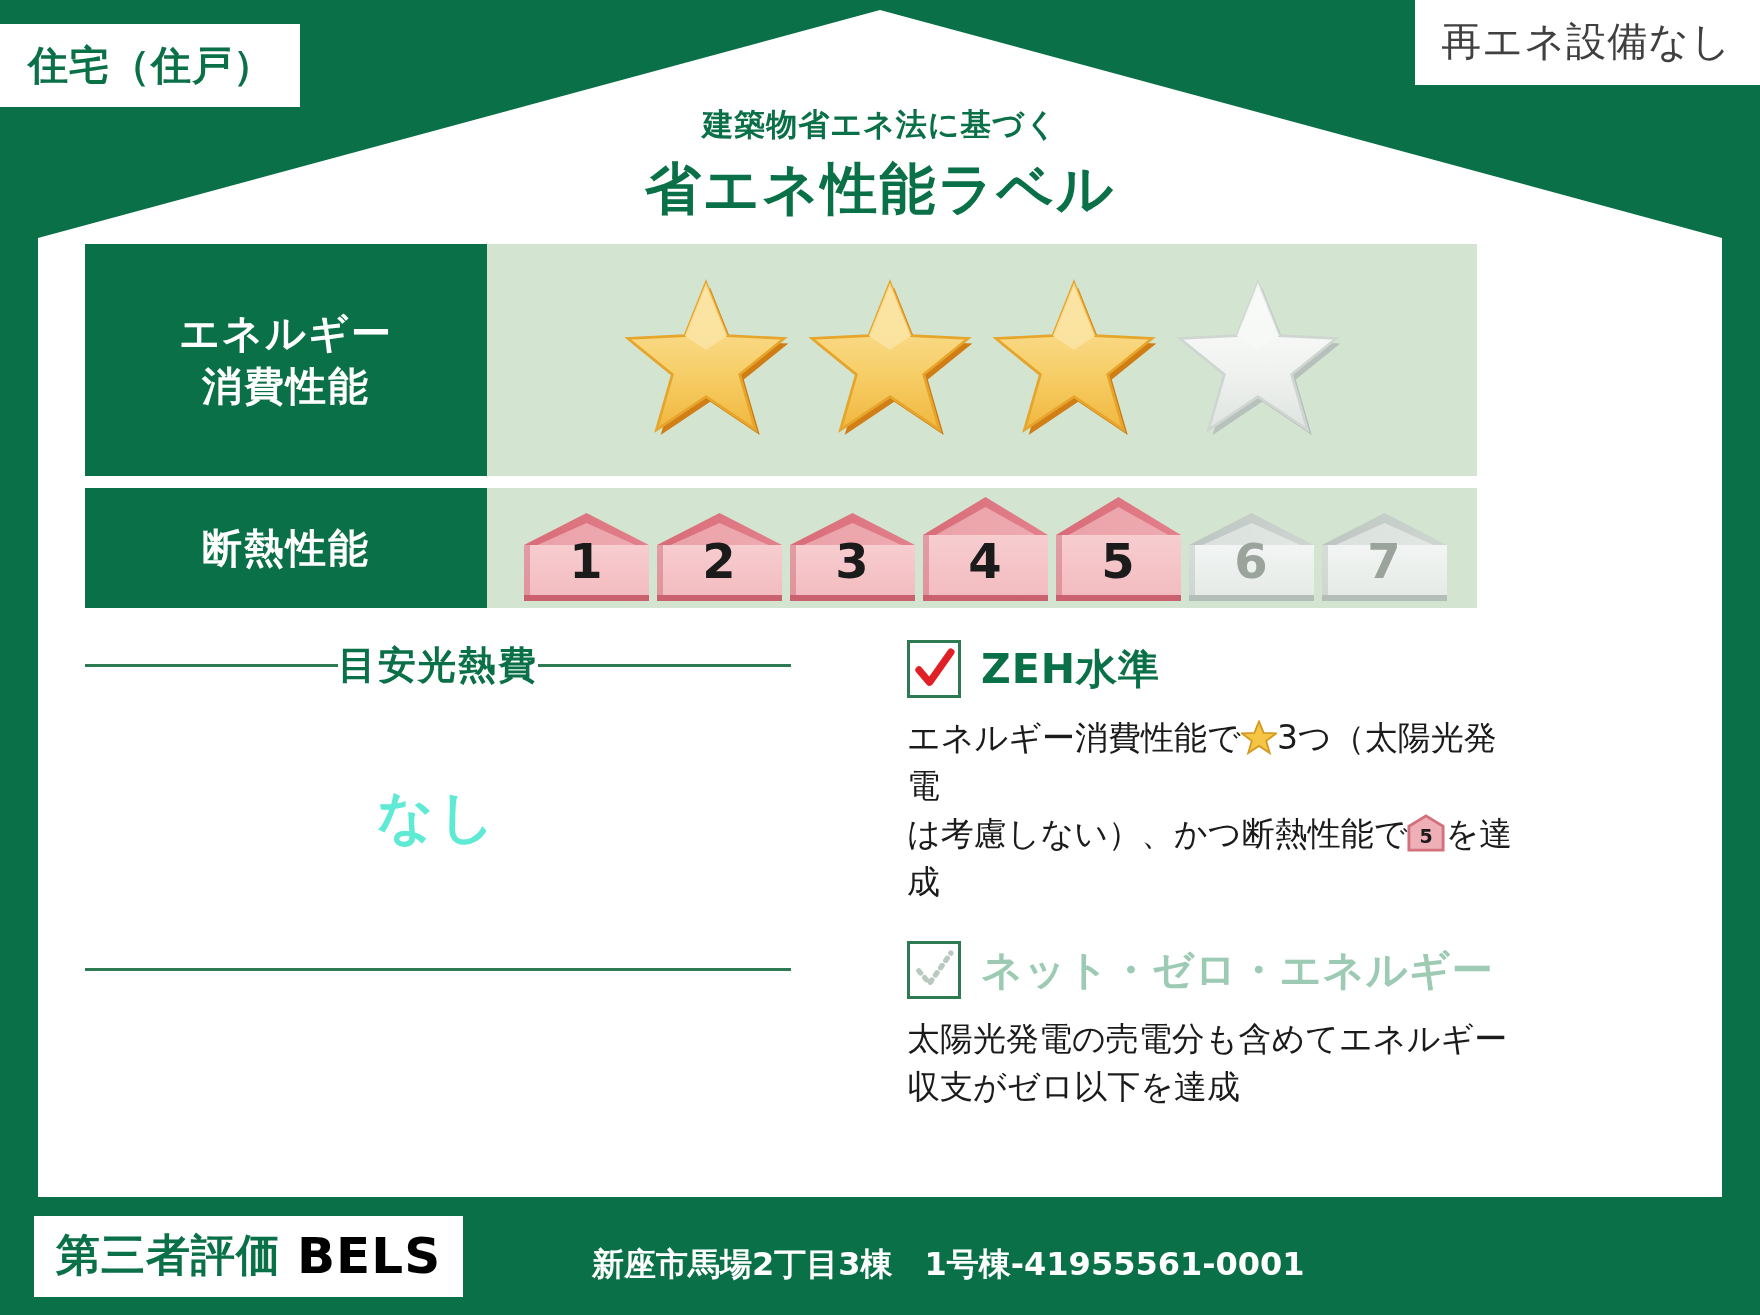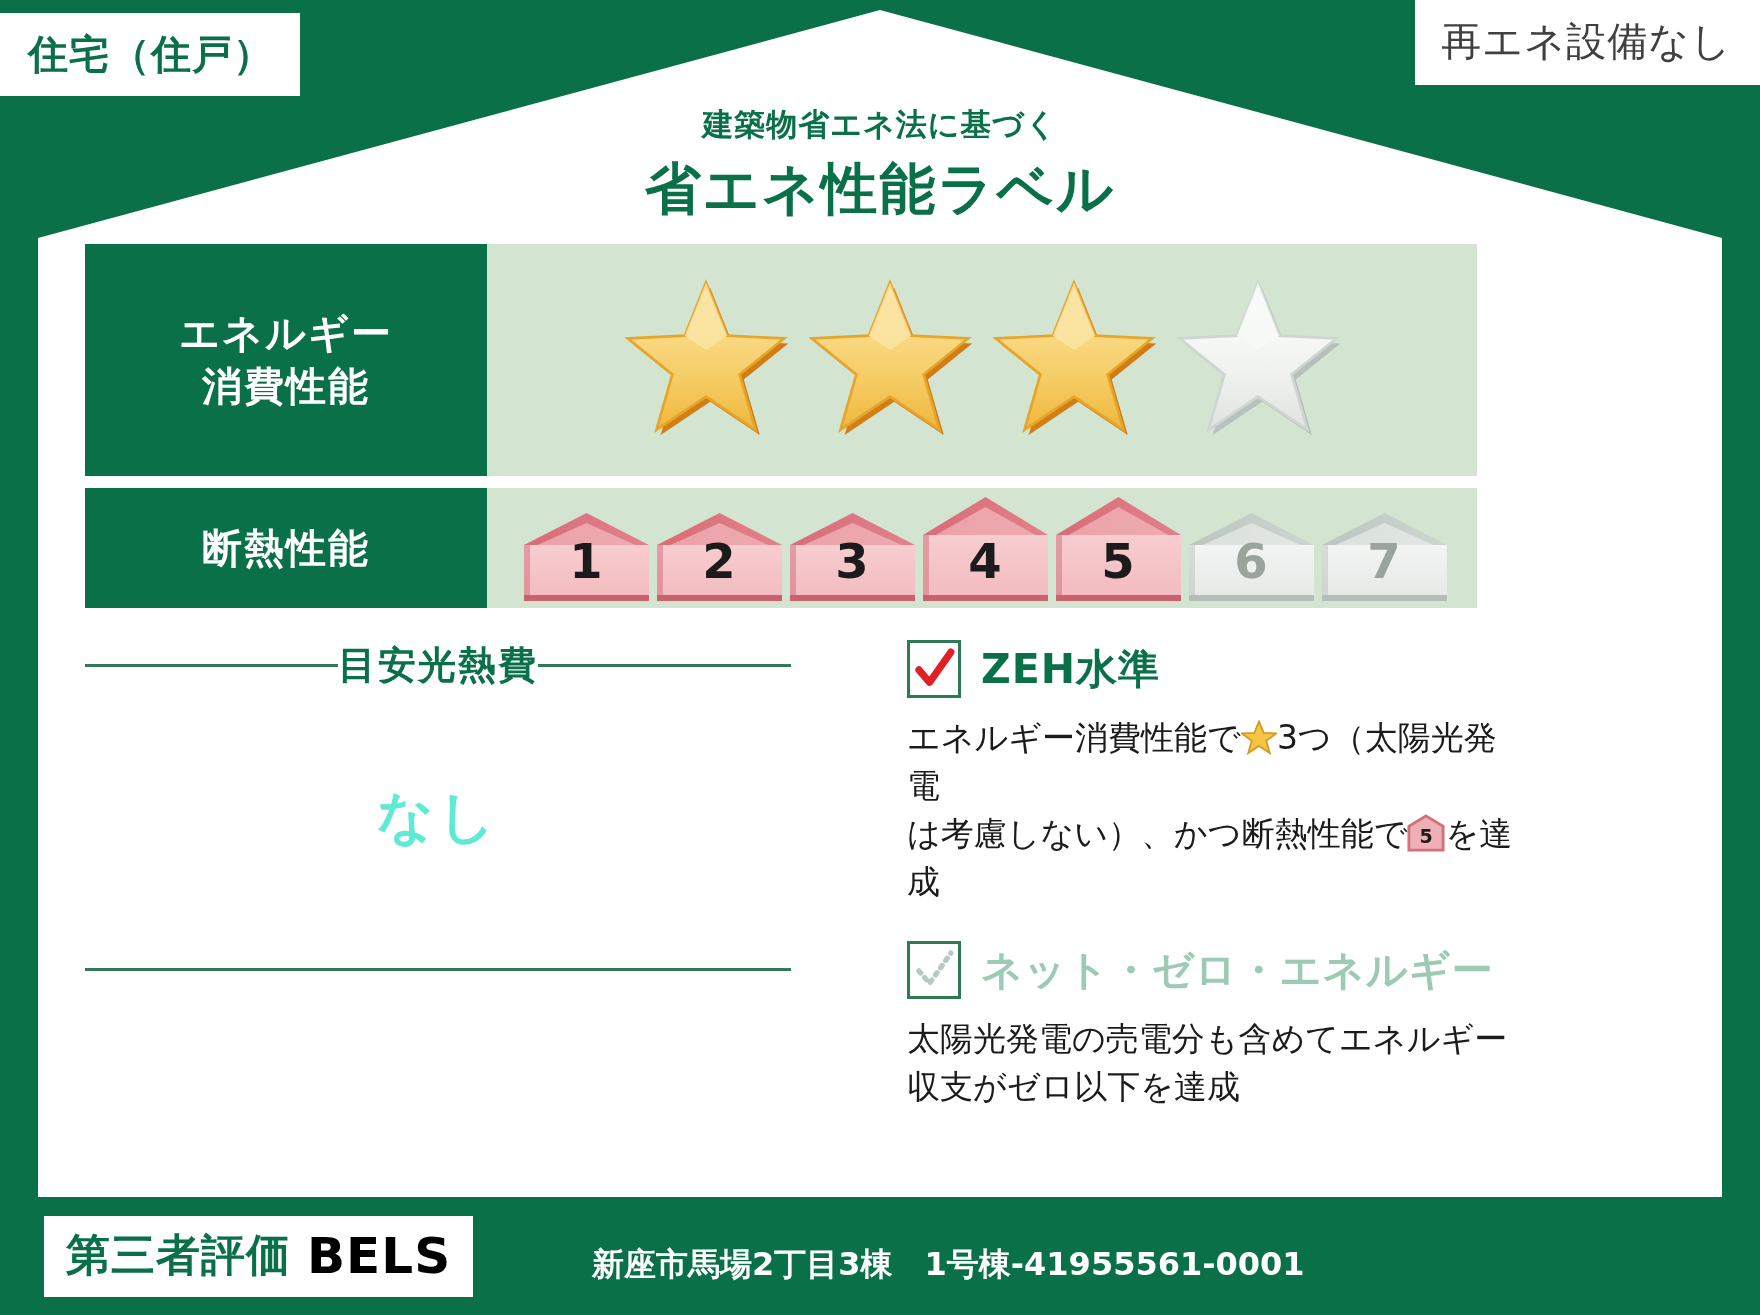--- a/index.html
+++ b/index.html
@@ -17,21 +17,21 @@
   
   .house-white {
     position: absolute;
     left: 38px; top: 10px; right: 38px; bottom: 118px;
     background: #ffffff;
     clip-path: polygon(0% 19.2%, 50% 0%, 100% 19.2%, 100% 100%, 0% 100%);
   }
 
   
   .badge-topleft {
-    position: absolute; left: 0; top: 13px;
+    position: absolute; left: 0; top: 24px;
     background: #ffffff;
     padding: 14px 26px 14px 28px;
     z-index: 6;
   }
   .badge-topleft span {
     color: #0a7048; font-size: 40px; font-weight: bold; letter-spacing: 1px;
     white-space: nowrap;
   }
   .badge-topright {
     position: absolute; right: 0; top: 0;
@@ -115,21 +115,21 @@
   .desc {
     color: #1b1b1b; font-size: 33px; line-height: 1.45; margin-top: 16px; letter-spacing: 0px;
   }
   .inline-star { display: inline-block; width: 36px; height: 34px; vertical-align: -6px; }
   .inline-house { display: inline-block; width: 38px; height: 38px; vertical-align: -7px; }
   .gap { height: 36px; }
 
   
   .footer { position: absolute; left: 0; right: 0; bottom: 0; height: 118px; z-index: 7; }
   .bels-badge {
-    position: absolute; left: 44px; bottom: 18px;
+    position: absolute; left: 34px; bottom: 18px;
     background: #ffffff; padding: 10px 22px 12px 22px;
     display: flex; align-items: center; gap: 16px;
   }
   .bels-badge .third { color: #0a7048; font-size: 44px; font-weight: bold; letter-spacing: 1px; }
   .bels-badge .bels { color: #000000; font-size: 50px; font-weight: bold; letter-spacing: 1px; }
   .addr {
     position: absolute; left: 592px; bottom: 28px;
     color: #ffffff; font-size: 32px; font-weight: bold; white-space: nowrap;
   }
   .date-wrap { position: absolute; right: 34px; bottom: 20px; text-align: right; }

